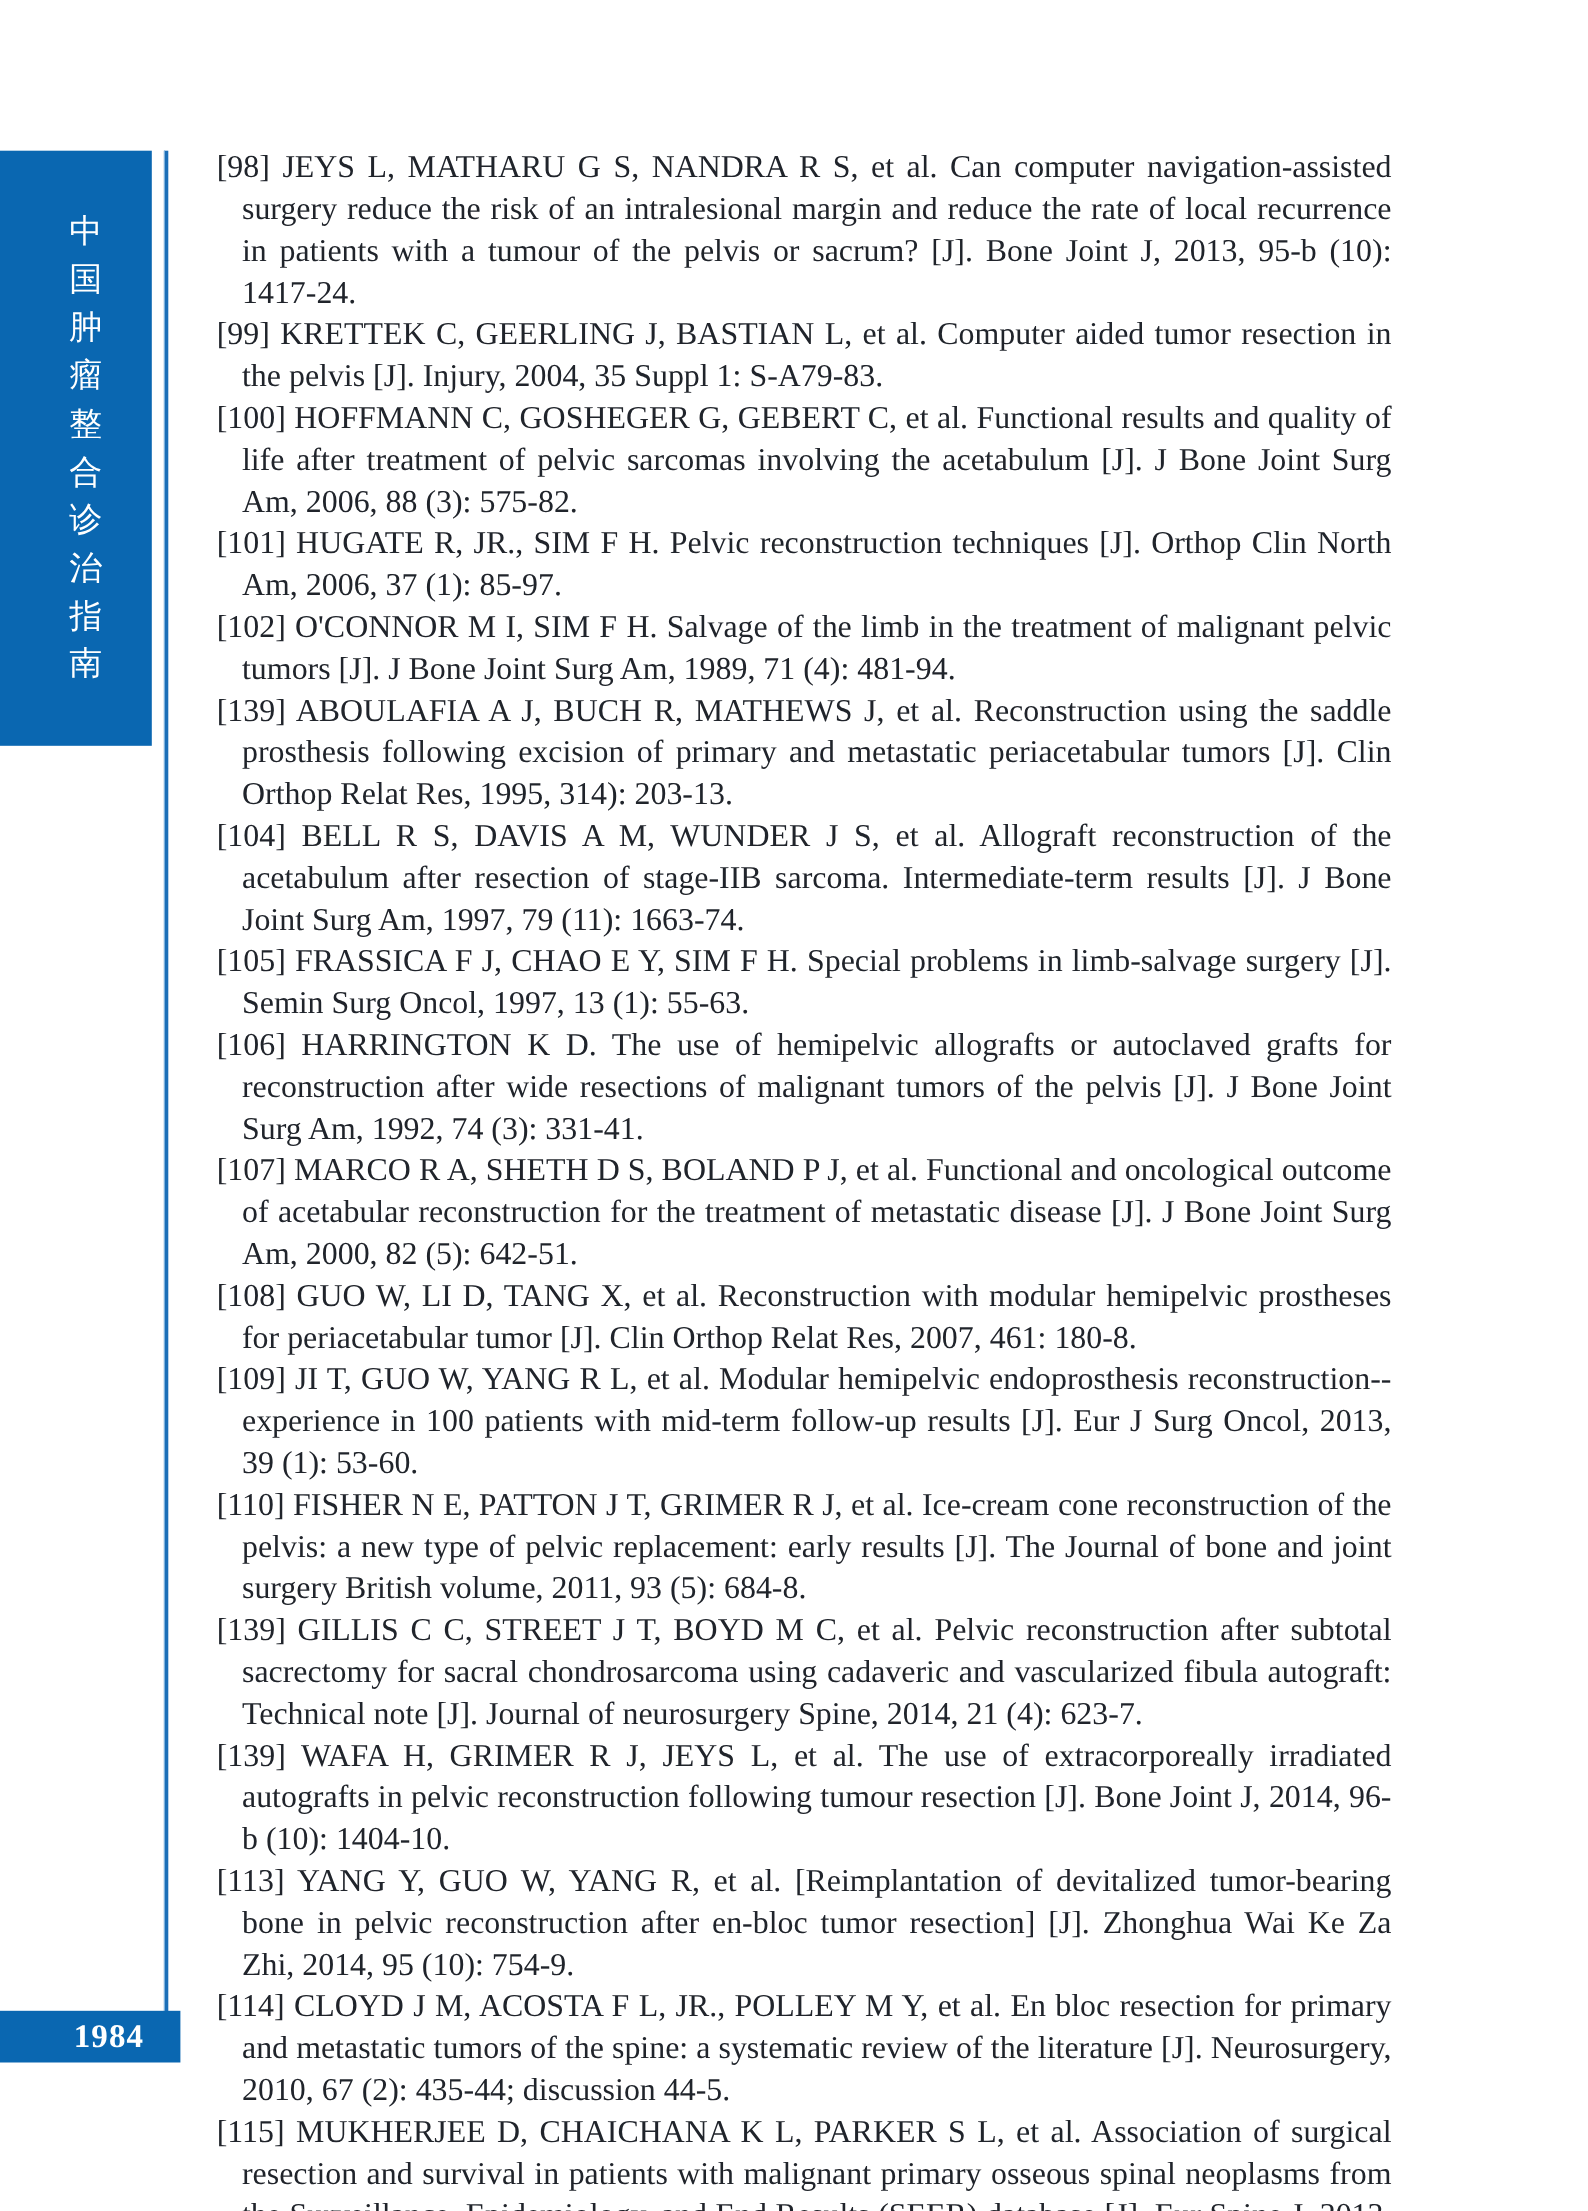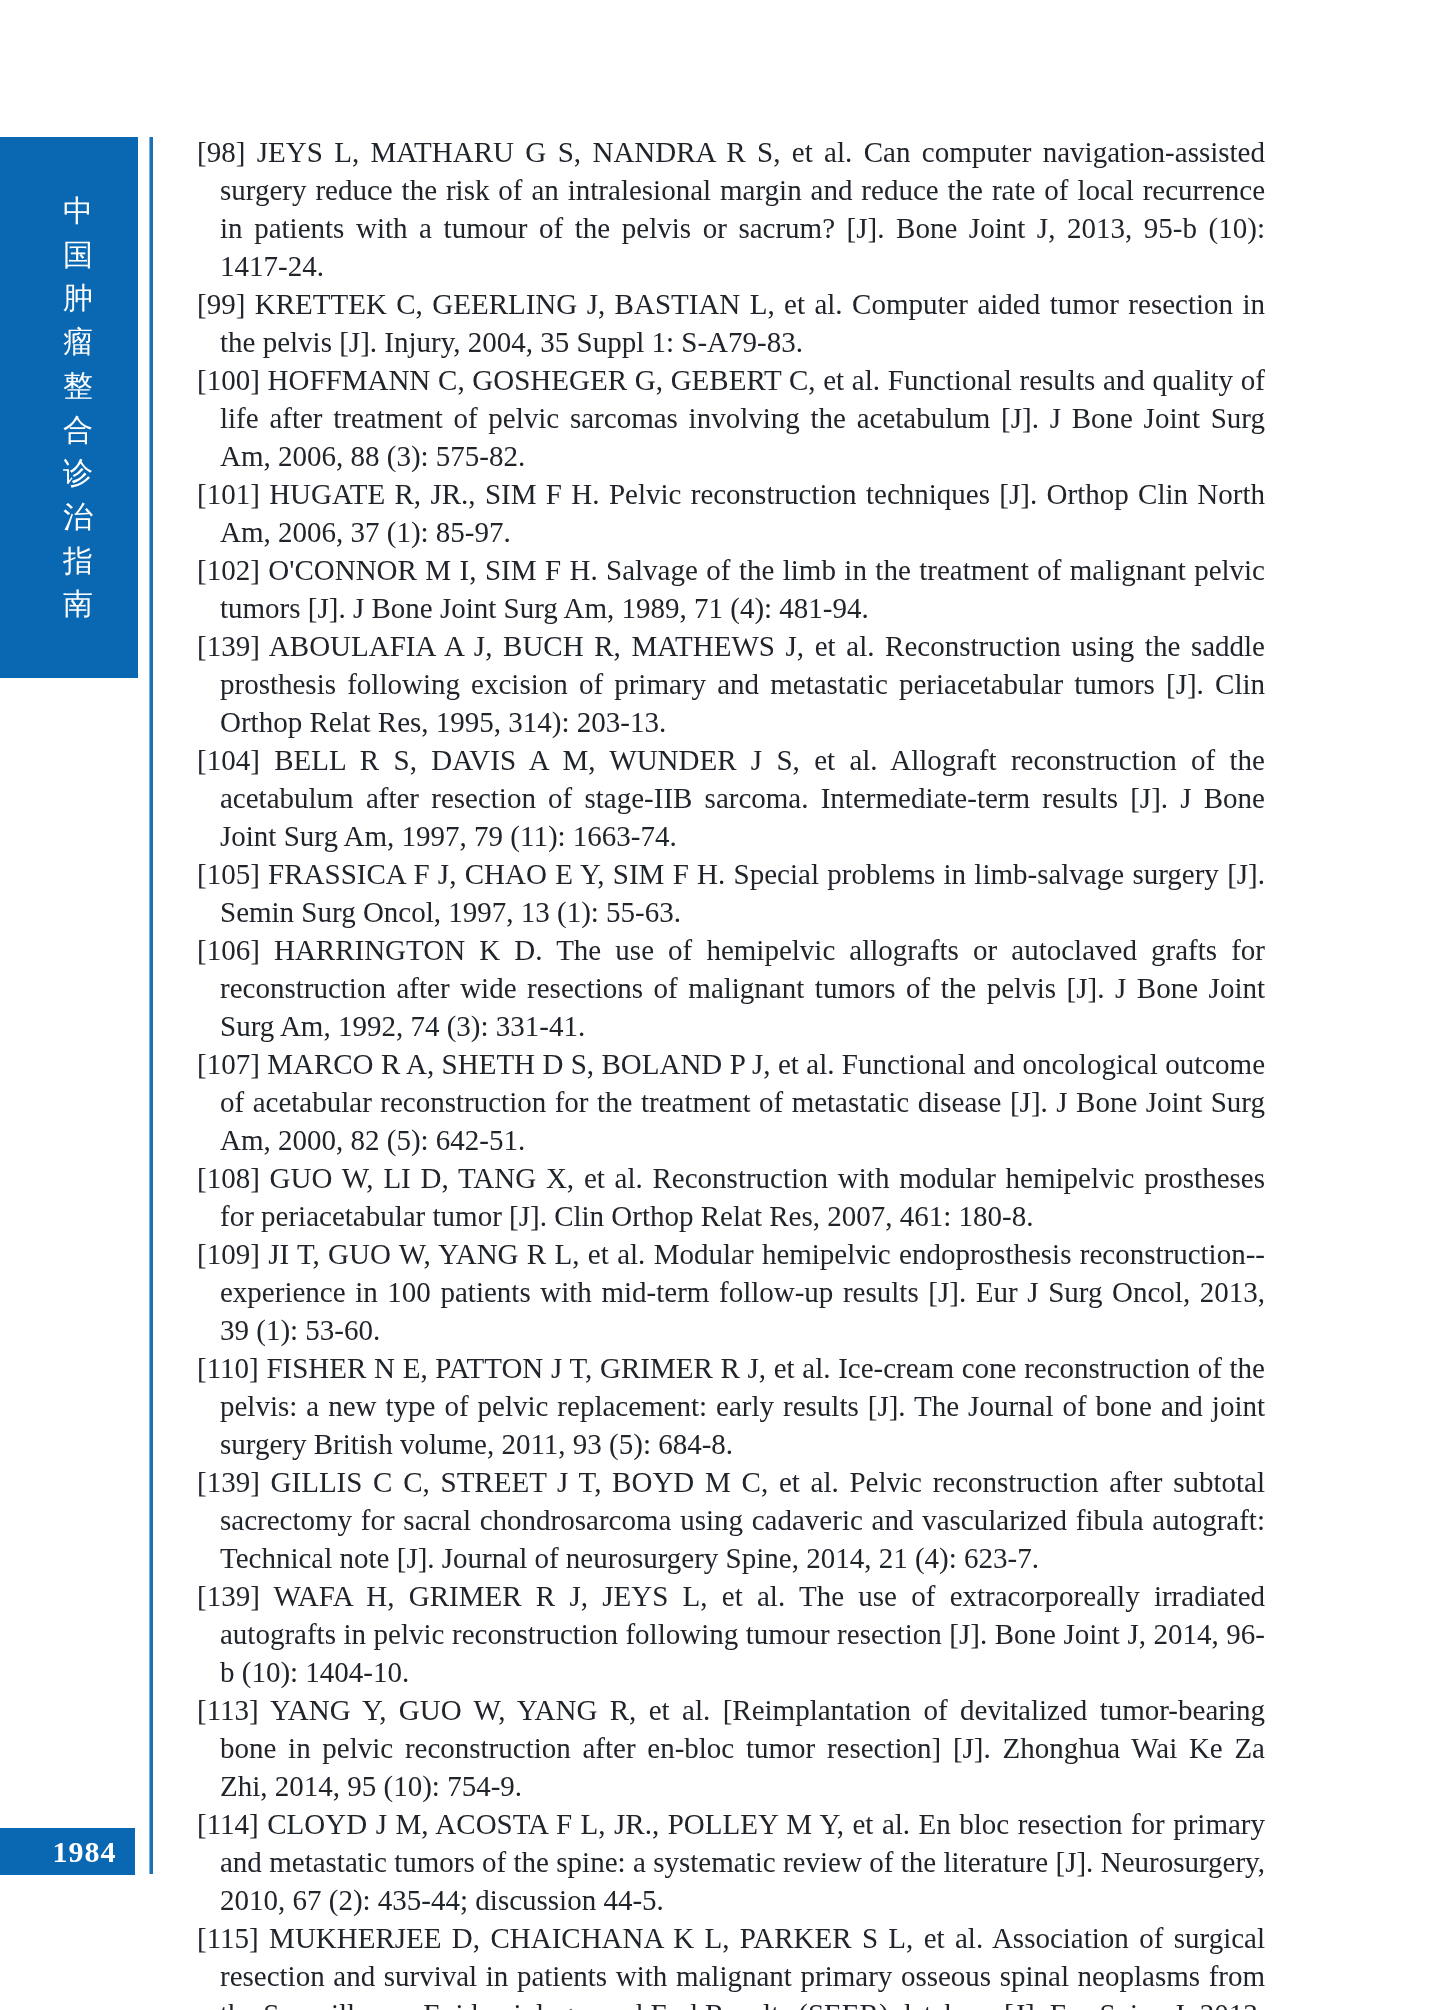--- a/index.html
+++ b/index.html
@@ -26,21 +26,21 @@
   }
   .vrule {
     position: absolute; left: 149px; top: 137px;
     width: 4px; height: 1737px;
     background: #1c6fb8;
     border-left: 1px solid #7fb2dd;
     box-sizing: border-box;
   }
   .pagenum-box {
     position: absolute; left: 0; top: 1828px;
-    width: 135px; height: 47px;
+    width: 164px; height: 47px;
     background: #0a67b1;
     display: flex; align-items: center; justify-content: center;
     padding-left: 34px; box-sizing: border-box;
   }
   .pagenum {
     color: #ffffff; font-size: 30px; font-weight: bold;
     font-family: "Liberation Serif", serif;
     letter-spacing: 1px;
   }
   .refs {

